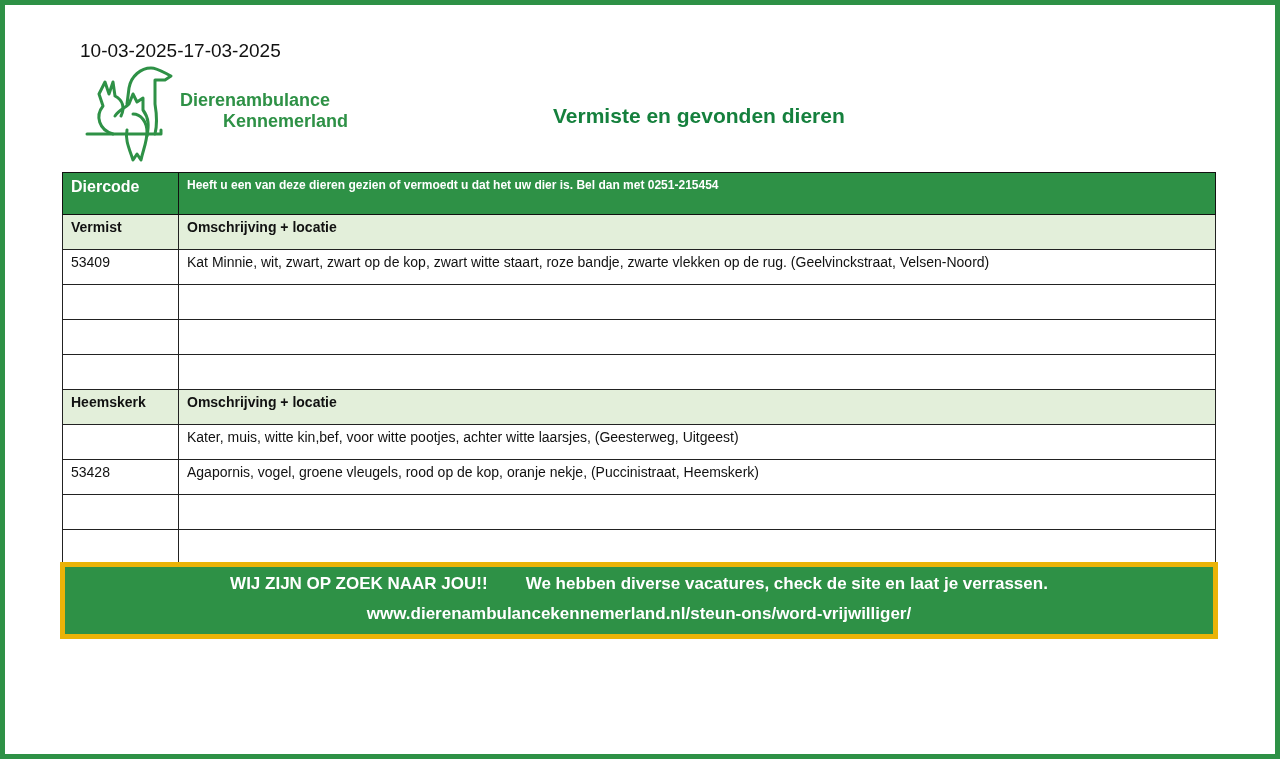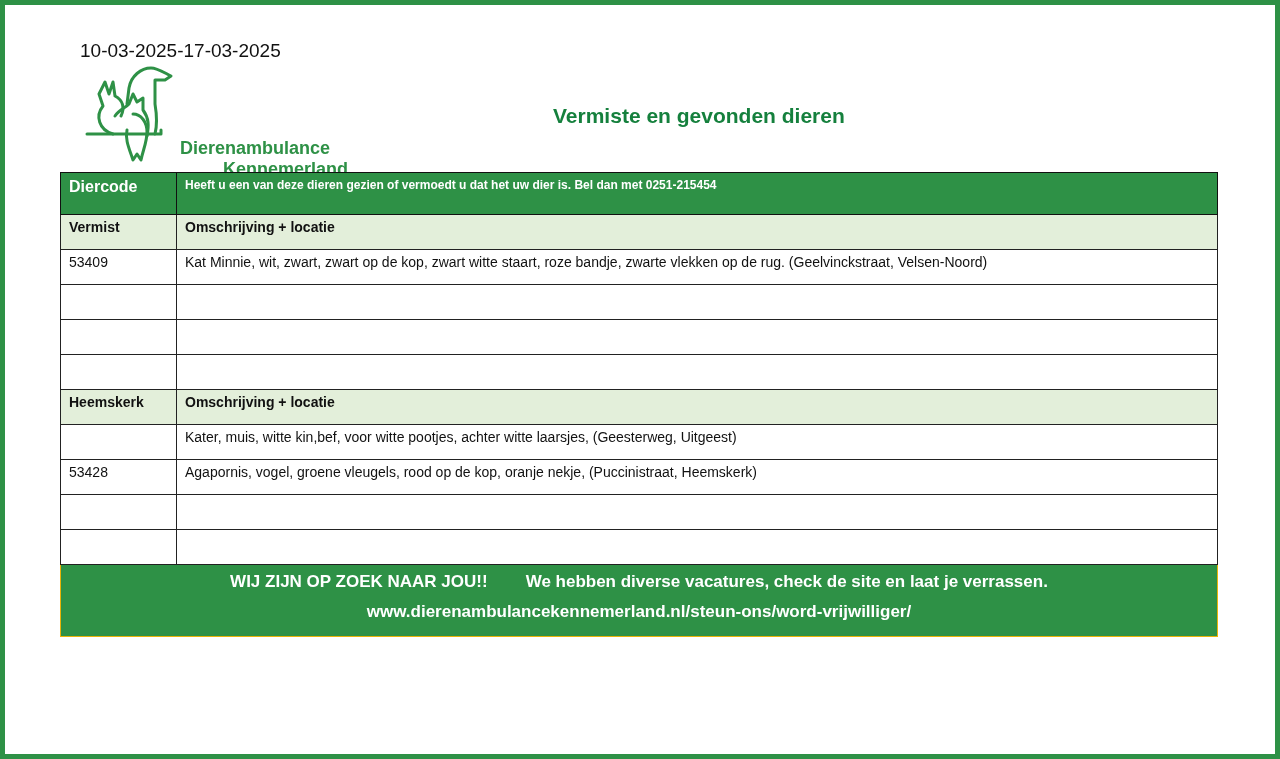--- a/index.html
+++ b/index.html
@@ -1,32 +1,32 @@
 <!DOCTYPE html>
 <html><head>
 <meta charset="utf-8">
 <style>
   html, body { margin:0; padding:0; }
   body { width:1280px; height:759px; background:#fff; font-family:"Liberation Sans", sans-serif; overflow:hidden; position:relative; }
   .frame { position:absolute; left:0; top:0; width:1280px; height:759px; box-sizing:border-box; border:5px solid #2e9146; }
   .date { position:absolute; left:80px; top:40px; font-size:19px; font-weight:normal; color:#111; }
   .logo { position:absolute; left:85px; top:64px; width:290px; height:100px; }
-  .logo-text { position:absolute; left:95px; top:26px; color:#2e9146; font-weight:bold; font-size:18px; line-height:21px;margin-top:48px; }
+  .logo-text { position:absolute; left:95px; top:26px; color:#2e9146; font-weight:bold; font-size:18px; line-height:21px; }
   .logo-text .l2 { display:block; padding-left:43px; }
   .doc-title { position:absolute; left:553px; top:104px; font-size:21px; font-weight:bold; color:#15803d; }
   table { position:absolute; left:60px; top:172px; width:1158px; border-collapse:collapse; font-size:14px; color:#111; }
   td { border:1px solid #222; padding:0 8px; vertical-align:top; box-sizing:border-box; }
   td.code { width:116px;margin-top:28px; }
   tr.head td { background:#2e9146; color:#fff; font-weight:bold; height:42px; border:1.5px solid #111; padding-top:5px; }
   tr.head td.code { font-size:16px; }
   tr.head td.msg { font-size:12px; }
   tr.sub td { background:#e3efda; font-weight:bold; height:35px; padding-top:4px; }
   tr.row td { height:35px; padding-top:4px; }
   tr.row.tall td { height:44px; }
-  tr.foot td { background:#2e9146; color:#fff; font-weight:bold; text-align:center; height:72px; font-size:17px; line-height:30px; padding-top:2px; border:1px solid #eab308; }
+  tr.foot td { background:#2e9146; color:#fff; font-weight:bold; text-align:center; height:72px; font-size:17px; line-height:30px; padding-top:2px; border:5px solid #eab308; }
   .gap { display:inline-block; width:38px; }
 </style>
 </head>
 <body>
 
 <div class="frame"></div>
 
 <div class="date">10-03-2025-17-03-2025</div>
 
 <div class="logo">

